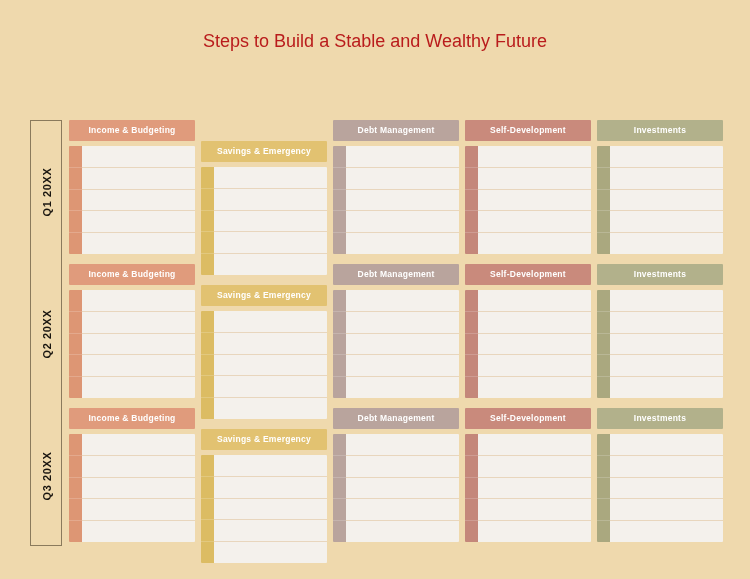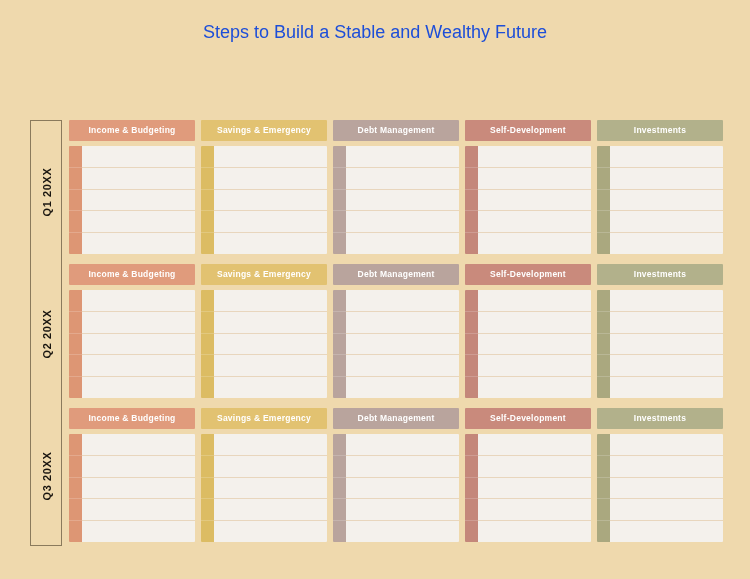--- a/index.html
+++ b/index.html
@@ -29,22 +29,22 @@
     letter-spacing: 0.5px;
     color: #19150f;
     line-height: 1.1;
     margin: 0;
     padding: 0 10px;
   }
   .page-subtitle {
     font-family: "Liberation Sans", sans-serif;
     font-size: 18px;
     font-weight: 400;
-    color: #1d4ed8;
-    margin: 0 0 0 0;
+    color: #b91c1c;
+    margin: 9px 0 0 0;
     line-height: 1.2;
   }
 
   
   .roadmap {
     position: absolute;
     left: 0;
     top: 118px;
     width: 750px;
     height: 440px;
@@ -101,21 +101,21 @@
   .qr-1 { top: 146px; }
   .qr-2 { top: 290px; }
 
   .card {
     position: absolute;
     top: 0;
     width: 126px;
     height: 136px;
   }
   .card-0 { left: 0px; }
-  .card-1 { left: 132px; }
+  .card-1 { left: 132px; margin-top: 21px; }
   .card-2 { left: 264px; }
   .card-3 { left: 396px; }
   .card-4 { left: 528px; }
 
   .card-header {
     height: 21px;
     border-radius: 1px;
     display: flex;
     align-items: center;
     justify-content: center;

